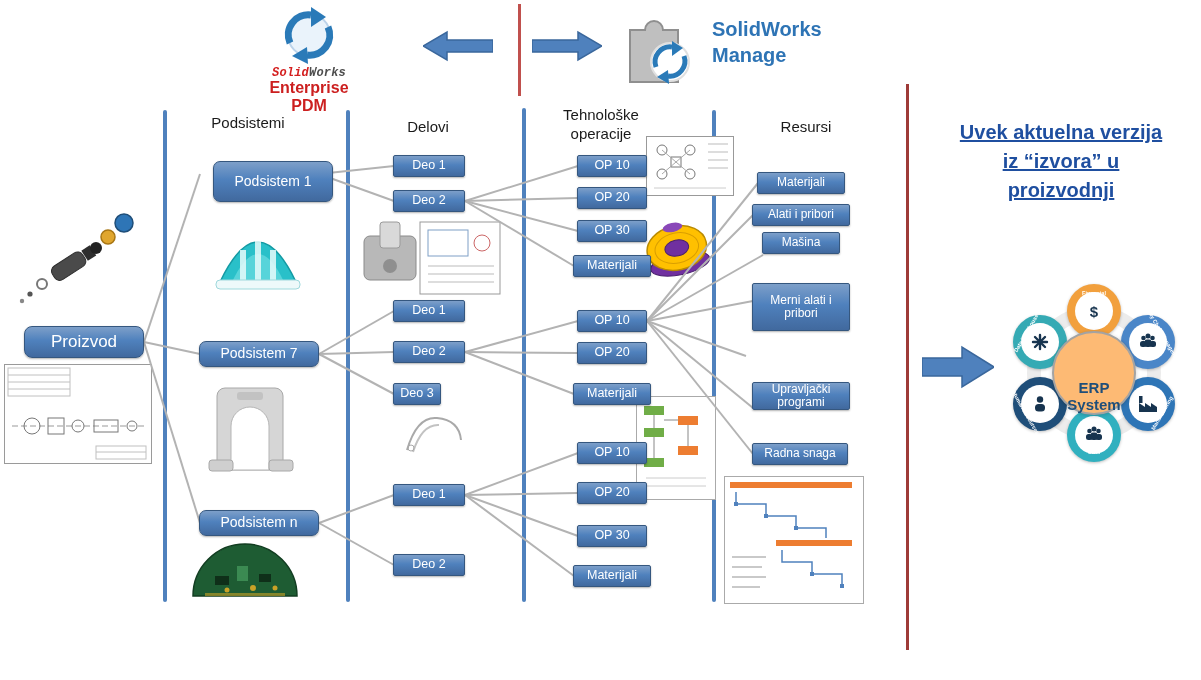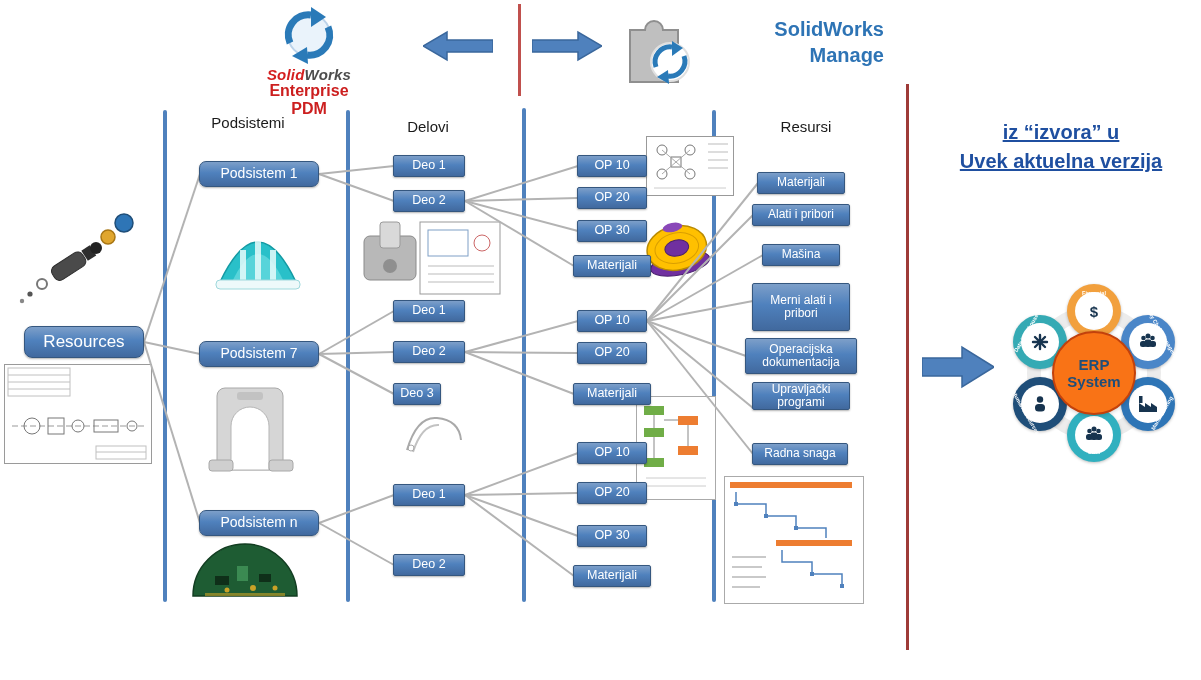--- a/index.html
+++ b/index.html
@@ -19,37 +19,37 @@
   .node.mid { font-size:14px; border-radius:7px; }
   .node.res { font-size:12px; }
 
   .col-header { position:absolute; font-size:15px; font-weight:500; color:#1a1a1a;
                 text-align:center; z-index:4; line-height:1.25; }
 
   .redline-top { position:absolute; left:518px; top:4px; width:3px; height:92px; background:#c0504d; z-index:4; }
   .redline-right { position:absolute; left:906px; top:84px; width:3px; height:566px; background:#9e3b38; z-index:4; }
 
   .pdm-logo { position:absolute; left:250px; top:6px; width:118px; text-align:center; z-index:4; }
-  .pdm-text { font-size:15px; font-weight:700; font-style:italic; letter-spacing:.2px; margin-top:-2px; }
+  .pdm-text { font-size:12px; font-weight:700; font-style:italic; letter-spacing:.2px; margin-top:-2px;font-family:Liberation Mono, monospace; }
   .pdm-text .solid { color:#d41f1f; }
   .pdm-text .works { color:#4d4d4d; }
   .pdm-sub { font-size:16px; font-weight:700; color:#cc1f1f; margin-top:-1px; }
 
-  .manage-title { position:absolute; left:712px; top:16px; width:172px; text-align:right;
+  .manage-title { position:absolute; left:712px; top:16px; width:172px; text-align:left;
                   color:#2e74b5; font-size:20px; font-weight:700; line-height:1.3; z-index:4; }
 
   .right-title { position:absolute; left:928px; top:118px; width:266px; text-align:center;
                  color:#1f4fa0; font-size:20px; font-weight:700; line-height:1.45; z-index:4; }
   .right-title div { text-decoration:underline; }
 
   .erp { position:absolute; left:1002px; top:280px; width:184px; height:190px; z-index:4; }
   .erp-ring { position:absolute; left:25px; top:26px; width:134px; height:134px;
               border:14px solid #ececec; border-radius:50%; }
   .erp-center { position:absolute; left:50px; top:51px; width:84px; height:84px; border-radius:50%;
-                background:#f97316; border:2px solid #c2410c; display:flex; align-items:center;
+                background:#fdba74; border:2px solid #a3a3a3; display:flex; align-items:flex-end;
                 justify-content:center; text-align:center; color:#1f4e79; font-weight:700;
                 font-size:15px; line-height:1.15; box-shadow:0 1px 4px rgba(0,0,0,.2); }
   .erp-center span { display:block; width:60px; }
   .petal { position:absolute; width:54px; height:54px; border-radius:50%;
            display:flex; align-items:center; justify-content:center;
            box-shadow:0 1px 3px rgba(0,0,0,.25); }
   .petal-inner { width:38px; height:38px; border-radius:50%; background:#fff;
                  display:flex; align-items:center; justify-content:center; }
   .petal-label { position:absolute; color:#fff; font-size:5.5px; font-weight:700;
                  white-space:nowrap; z-index:5; }
@@ -124,25 +124,26 @@
     <circle cx="56" cy="58" r="19" fill="#ffffff" stroke="#e0e0e0" stroke-width="2"></circle>
     <path d="M42 63 A 15 15 0 0 1 58 43" fill="none" stroke="#2a7ab8" stroke-width="5"></path>
     <polygon points="58,37 69,44 58,52" fill="#2a7ab8"></polygon>
     <path d="M70 52 A 15 15 0 0 1 54 72" fill="none" stroke="#2a7ab8" stroke-width="5"></path>
     <polygon points="54,66 43,73 55,80" fill="#2a7ab8"></polygon>
   </svg>
   <div class="manage-title">SolidWorks Manage</div>
 
   <div class="col-header" style="left:183px;top:114px;width:130px">Podsistemi</div>
   <div class="col-header" style="left:378px;top:118px;width:100px">Delovi</div>
+  <div class="col-header" style="left:553px;top:106px;width:96px">Tehnološke operacije</div>
   <div class="col-header" style="left:756px;top:118px;width:100px">Resursi</div>
 
-  <div class="node big" style="left:24px;top:326px;width:120px;height:32px">Resources</div>
-
-  <div class="node mid" style="left:199px;top:161px;width:120px;height:26px">Podsistem 1</div>
+  <div class="node big" style="left:24px;top:326px;width:120px;height:32px">Proizvod</div>
+
+  <div class="node mid" style="left:213px;top:161px;width:120px;height:41px">Podsistem 1</div>
   <div class="node mid" style="left:199px;top:341px;width:120px;height:26px">Podsistem 7</div>
   <div class="node mid" style="left:199px;top:510px;width:120px;height:26px">Podsistem n</div>
 
   <div class="node" style="left:393px;top:155px;width:72px;height:22px">Deo 1</div>
   <div class="node" style="left:393px;top:190px;width:72px;height:22px">Deo 2</div>
   <div class="node" style="left:393px;top:300px;width:72px;height:22px">Deo 1</div>
   <div class="node" style="left:393px;top:341px;width:72px;height:22px">Deo 2</div>
   <div class="node" style="left:393px;top:383px;width:48px;height:22px">Deo 3</div>
   <div class="node" style="left:393px;top:484px;width:72px;height:22px">Deo 1</div>
   <div class="node" style="left:393px;top:554px;width:72px;height:22px">Deo 2</div>
@@ -154,23 +155,22 @@
   <div class="node" style="left:577px;top:310px;width:70px;height:22px">OP 10</div>
   <div class="node" style="left:577px;top:342px;width:70px;height:22px">OP 20</div>
   <div class="node" style="left:573px;top:383px;width:78px;height:22px">Materijali</div>
   <div class="node" style="left:577px;top:442px;width:70px;height:22px">OP 10</div>
   <div class="node" style="left:577px;top:482px;width:70px;height:22px">OP 20</div>
   <div class="node" style="left:577px;top:525px;width:70px;height:22px">OP 30</div>
   <div class="node" style="left:573px;top:565px;width:78px;height:22px">Materijali</div>
 
   <div class="node res" style="left:757px;top:172px;width:88px;height:22px">Materijali</div>
   <div class="node res" style="left:752px;top:204px;width:98px;height:22px">Alati i pribori</div>
-  <div class="node res" style="left:762px;top:244px;width:78px;height:22px">Mašina</div>
+  <div class="node res" style="left:762px;top:232px;width:78px;height:22px">Mašina</div>
   <div class="node res" style="left:752px;top:283px;width:98px;height:48px">Merni alati i pribori</div>
-  <div class="node res" style="left:745px;top:338px;width:112px;height:36px">Operacijska dokumentacija</div>
   <div class="node res" style="left:752px;top:382px;width:98px;height:28px">Upravljački programi</div>
   <div class="node res" style="left:752px;top:443px;width:96px;height:22px">Radna snaga</div>
 
   <svg class="img" style="left:10px;top:208px" width="135" height="105" viewBox="0 0 135 105">
     <circle cx="12" cy="93" r="2.2" fill="#888"></circle>
     <circle cx="20" cy="86" r="2.6" fill="#555"></circle>
     <circle cx="32" cy="76" r="5" fill="none" stroke="#777" stroke-width="2"></circle>
     <g transform="rotate(-33 62 56)">
       <rect x="40" y="48" width="36" height="16" rx="6" fill="#4a4a4a" stroke="#2f2f2f"></rect>
       <rect x="77" y="50" width="10" height="12" fill="#2e2e2e"></rect>
@@ -294,22 +294,23 @@
     <polyline points="58,74 58,86 88,86 88,98 118,98 118,110" fill="none" stroke="#4f81bd" stroke-width="1.5"></polyline>
     <rect x="86" y="96" width="4" height="4" fill="#4f81bd"></rect>
     <rect x="116" y="108" width="4" height="4" fill="#4f81bd"></rect>
     <rect x="8" y="80" width="34" height="2" fill="#c9c9c9"></rect>
     <rect x="8" y="90" width="30" height="2" fill="#c9c9c9"></rect>
     <rect x="8" y="100" width="34" height="2" fill="#c9c9c9"></rect>
     <rect x="8" y="110" width="28" height="2" fill="#c9c9c9"></rect>
   </svg>
 
   <div class="right-title">
+    <div>Uvek aktuelna verzija</div>
     <div>iz “izvora” u</div>
-    <div>Uvek aktuelna verzija</div>
+    <div>proizvodnji</div>
   </div>
 
   <svg class="img" style="left:922px;top:344px;z-index:4" width="72" height="46" viewBox="0 0 72 46">
     <polygon points="0,14 40,14 40,3 72,23 40,43 40,32 0,32" fill="#4f81bd" stroke="#3a679c" stroke-width="1.5"></polygon>
   </svg>
 
   <div class="erp">
     <div class="erp-ring"></div>
 
     <div class="petal" style="left:65px;top:4px;background:#f2a03d">

